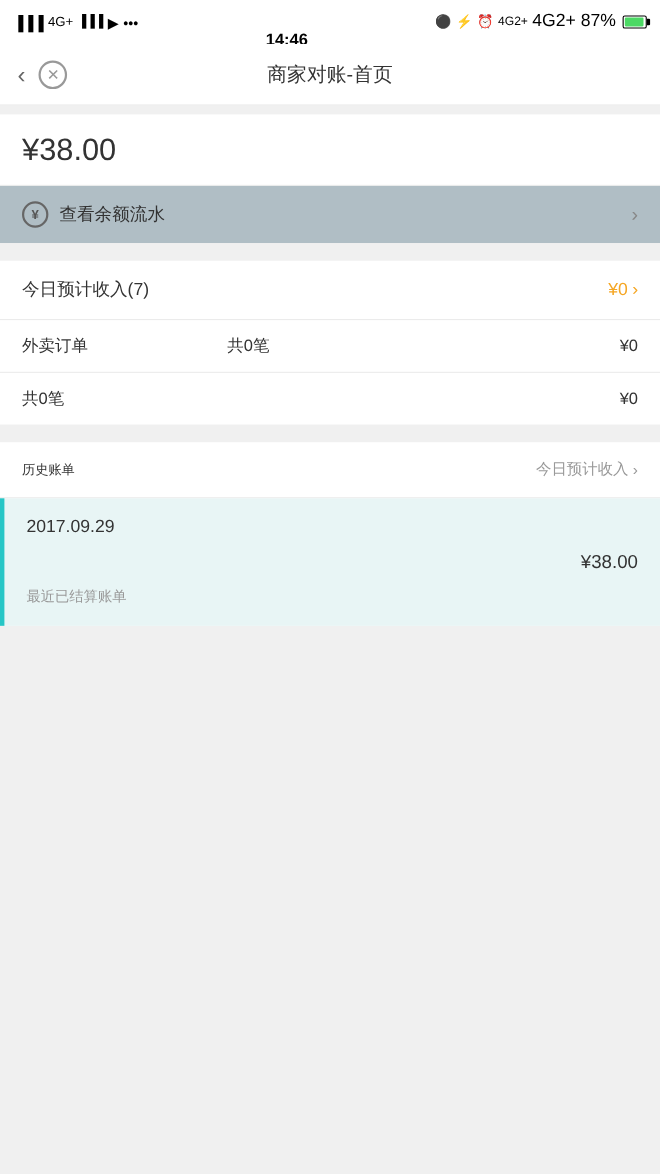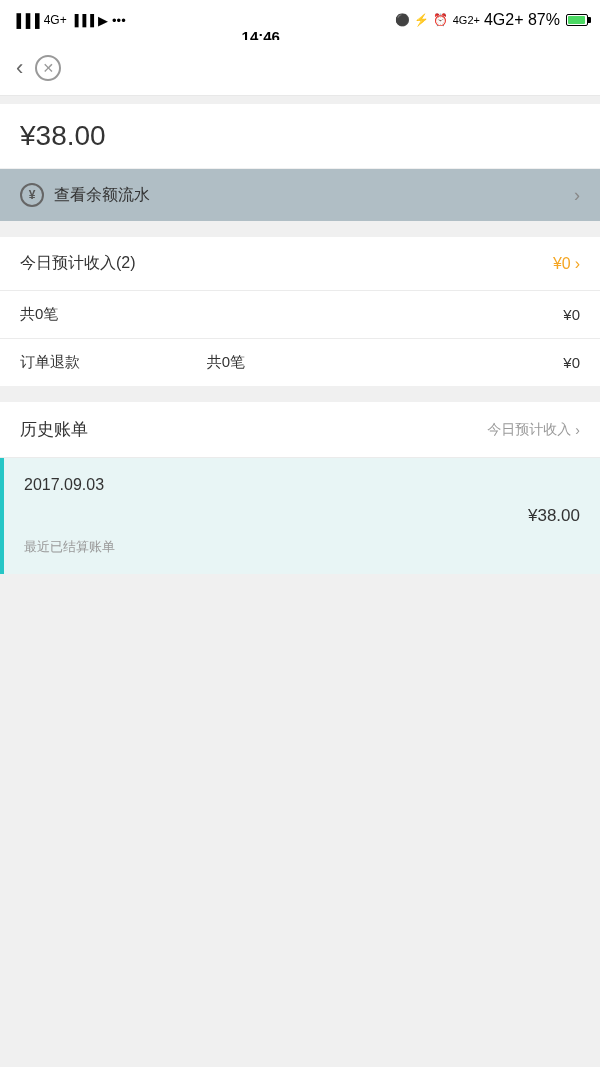--- a/index.html
+++ b/index.html
@@ -226,21 +226,21 @@
       margin-top: 8px;
     }
     .history-header {
       display: flex;
       align-items: center;
       justify-content: space-between;
       padding: 16px 20px;
       border-bottom: 1px solid #ebebeb;
     }
     .history-title {
-      font-size: 17px;
+      font-size: 12px;
       color: #333;
       font-weight: 500;
     }
     .history-all {
       display: flex;
       align-items: center;
       gap: 4px;
       font-size: 14px;
       color: #999;
       cursor: pointer;
@@ -304,20 +304,21 @@
   </div>
 </div>
 
 <div class="nav-bar">
   <div class="nav-left">
     <span class="nav-back">‹</span>
     <div class="nav-close">
       <span>✕</span>
     </div>
   </div>
+  <span class="nav-title">商家对账-首页</span>
 </div>
 
 <div class="balance-section">
   <div class="balance-row">
     <div class="balance-amount">¥38.00</div>
   </div>
 </div>
 
 <div class="view-flow-row">
   <div class="view-flow-left">
@@ -326,52 +327,52 @@
     </div>
     <span>查看余额流水</span>
   </div>
   <span class="chevron-right">›</span>
 </div>
 
 <div class="section-divider"></div>
 
 <div class="today-income-section">
   <div class="today-income-header">
-    <span class="today-income-title">今日预计收入(2)</span>
+    <span class="today-income-title">今日预计收入(7)</span>
     <div class="today-income-right">
       <span>¥0</span>
       <span>›</span>
     </div>
   </div>
 
   <div class="table-row">
+    <span class="table-row-label">外卖订单</span>
     <span class="table-row-count">共0笔</span>
     <span class="table-row-amount">¥0</span>
   </div>
 
   <div class="table-row">
-    <span class="table-row-label">订单退款</span>
     <span class="table-row-count">共0笔</span>
     <span class="table-row-amount">¥0</span>
   </div>
 </div>
 
 <div class="section-divider"></div>
 
 <div class="history-section">
   <div class="history-header">
     <span class="history-title">历史账单</span>
     <div class="history-all">
       <span>今日预计收入</span>
       <span>›</span>
     </div>
   </div>
 
   <div class="history-item">
     <div class="history-item-left">
-      <div class="history-item-date">2017.09.03</div>
+      <div class="history-item-date">2017.09.29</div>
       <div class="history-item-desc">最近已结算账单</div>
     </div>
     <div class="history-item-amount">¥38.00</div>
   </div>
 </div>
 
 <div class="bottom-space"></div>
 
 </body></html>

